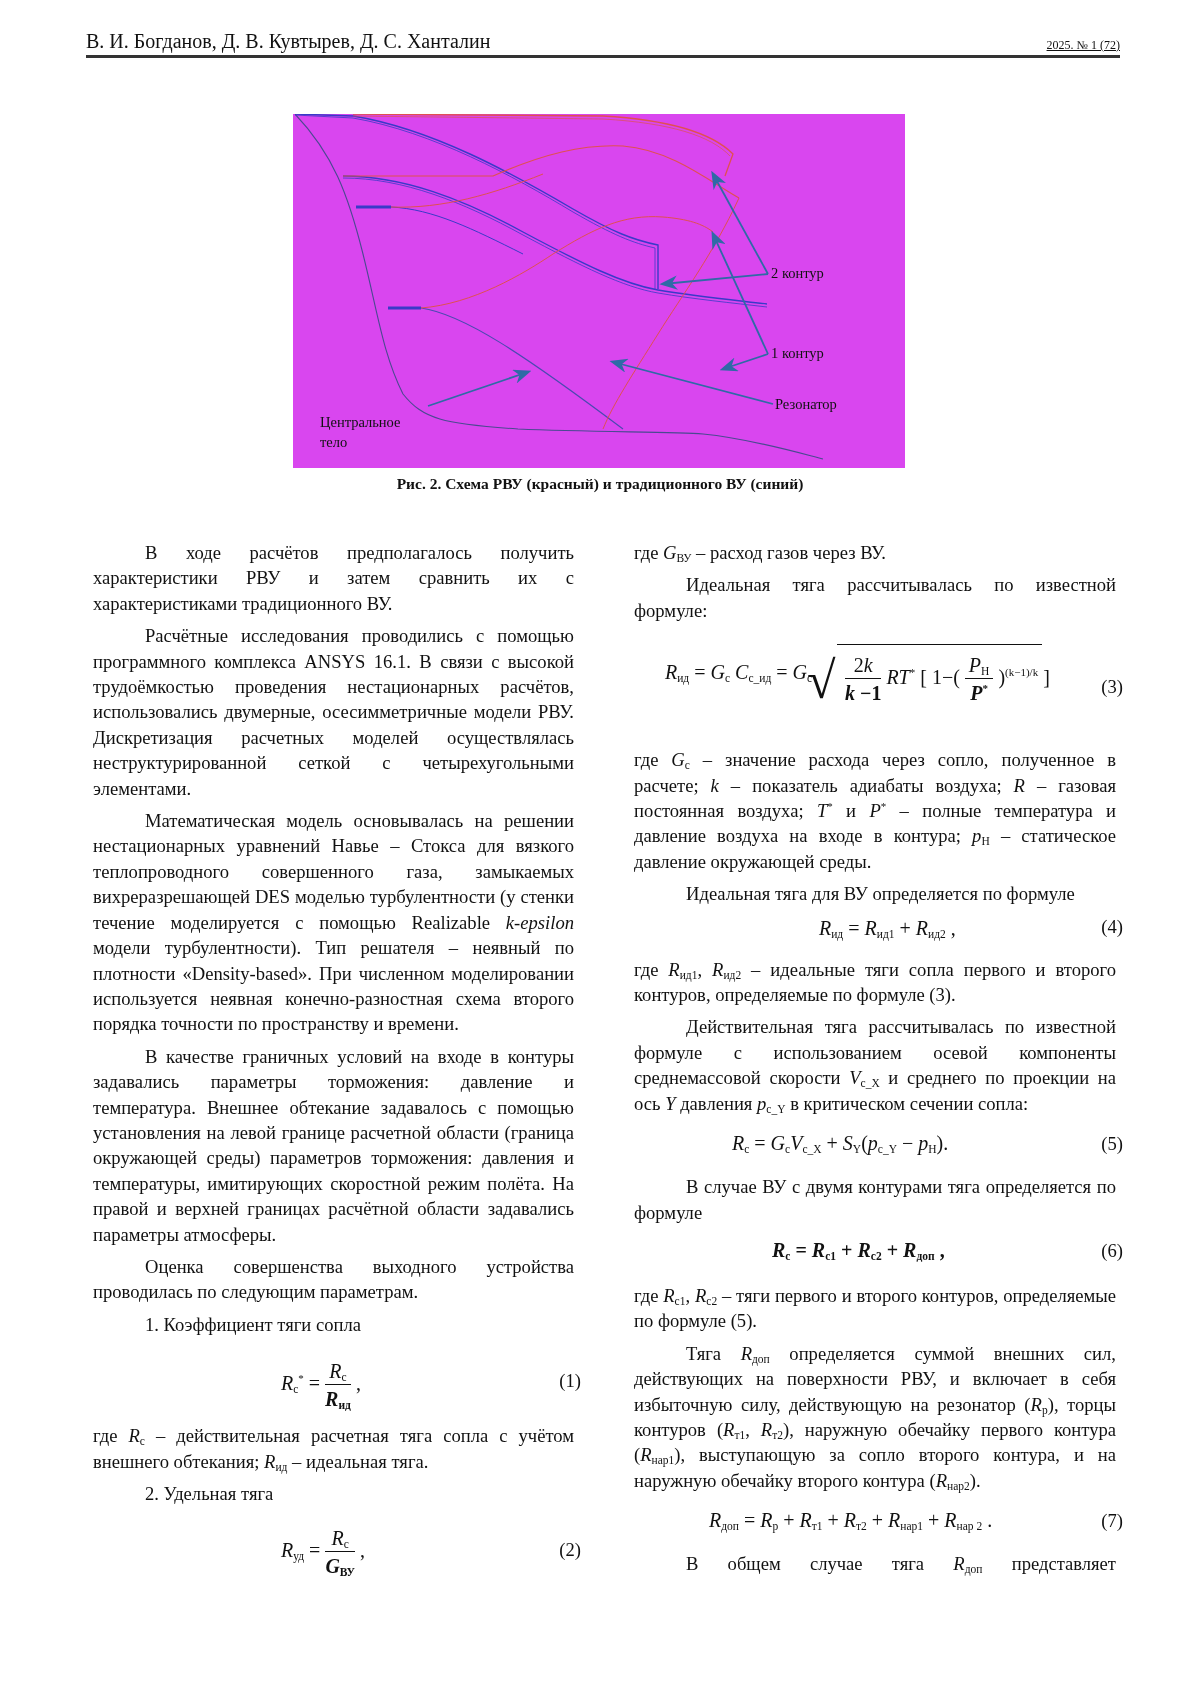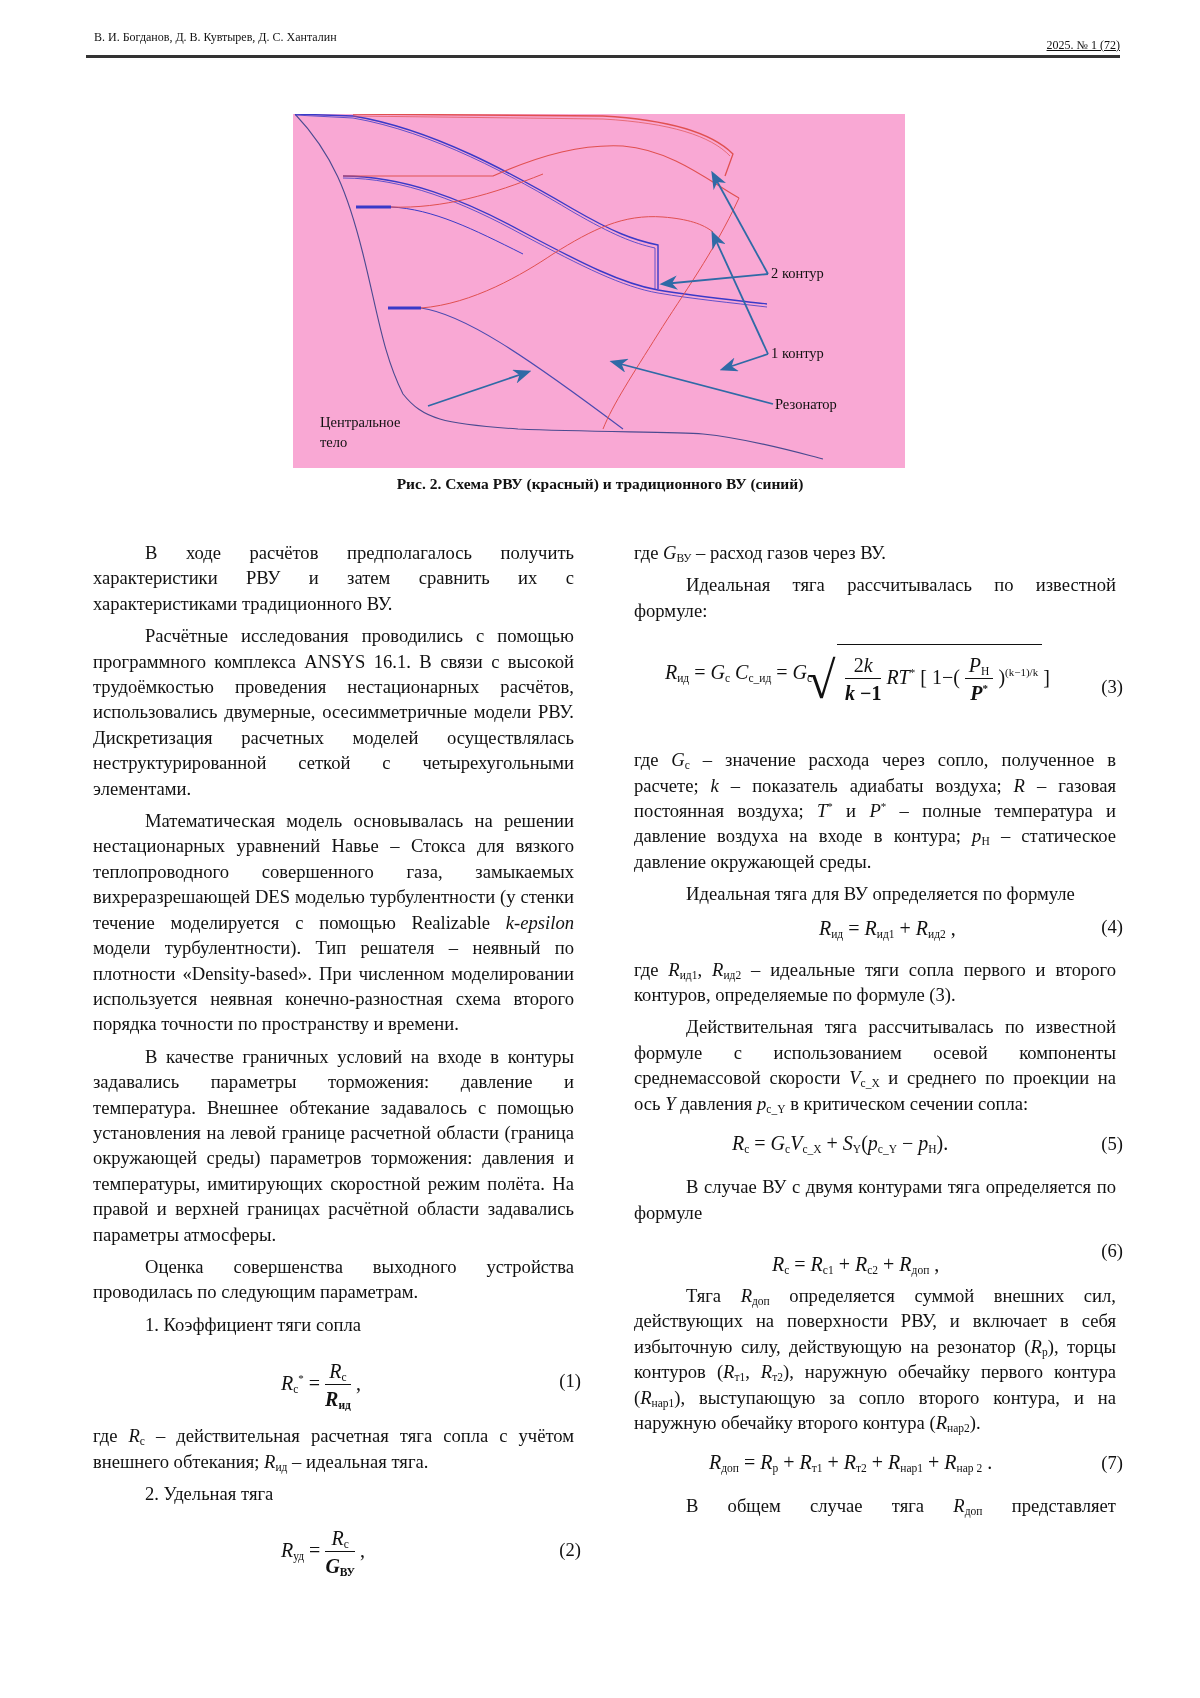--- a/index.html
+++ b/index.html
@@ -1,22 +1,22 @@
 <!DOCTYPE html>
 <html><head>
 <meta charset="utf-8">
 <style>
   html, body { margin:0; padding:0; background:#ffffff; }
   body { width:1200px; height:1698px; position:relative; overflow:hidden;
          font-family:"Liberation Serif", "DejaVu Serif", serif; color:#111; }
   .header { position:absolute; left:86px; top:26px; width:1034px; height:30px; }
-  .header .authors { position:absolute; left:8px; top:4px; font-size:12px; }
+  .header .authors { position:absolute; left:0; top:4px; font-size:20px; }
   .header .issue { position:absolute; right:0; top:12px; font-size:12px;text-decoration:underline; }
   .header-rule { position:absolute; left:86px; top:55px; width:1034px; height:3px; background:#333; }
-  .figure { position:absolute; left:293px; top:114px; width:612px; height:354px; background:#f9a8d4; }
+  .figure { position:absolute; left:293px; top:114px; width:612px; height:354px; background:#d946ef; }
   .figure svg { position:absolute; left:0; top:0; }
   .fig-label { position:absolute; font-size:14.5px; color:#111; }
   .caption { position:absolute; left:0; width:1200px; top:475px; text-align:center; font-weight:bold; font-size:15.5px; }
   .col { position:absolute; font-size:18.6px; line-height:25.4px; text-align:justify; }
   .col p { margin:7px; }
   .ind { text-indent:52px; }
   .col-left { left:86px; top:533px; width:495px; }
   .col-right { left:627px; top:533px; width:496px; }
   .eq { position:relative; height:25px; text-align:left; }
   .eq .eqnum { position:absolute; right:0; }
@@ -114,22 +114,23 @@
     <span class="eqnum">(4)</span>
   </div>
   <p><span>где </span> <i>R</i><sub>ид1</sub>, <i>R</i><sub>ид2</sub><span> – идеальные тяги сопла первого и второго контуров, определяемые по формуле (3).</span></p>
   <p class="ind"><span>Действительная тяга рассчитывалась по известной формуле с использованием осевой компоненты среднемассовой скорости </span><i>V</i><sub>c_X</sub><span> и среднего по проекции на ось </span><i>Y</i><span> давления </span><i>p</i><sub>c_Y</sub><span> в критическом сечении сопла:</span></p>
   <div class="eq" style="height:44px;">
     <span class="math" style="position:absolute;left:105px;top:8px;"><i>R</i><sub>c</sub> = <i>G</i><sub>c</sub><i>V</i><sub>c_X</sub> + <i>S</i><sub>Y</sub>(<i>p</i><sub>c_Y</sub> − <i>p</i><sub>Н</sub>).</span>
     <span class="eqnum" style="top:8px;">(5)</span>
   </div>
   <p class="ind">В случае ВУ с двумя контурами тяга определяется по формуле</p>
   <div class="eq" style="height:44px;">
-    <span class="math" style="position:absolute;left:145px;top:20px;"><i>R</i><sub>c</sub> = <i>R</i><sub>c1</sub> + <i>R</i><sub>c2</sub> + <i>R</i><sub>доп</sub> ,</span>
+    <span class="math" style="position:absolute;left:145px;top:6px;font-weight:bold;"><i>R</i><sub>c</sub> = <i>R</i><sub>c1</sub> + <i>R</i><sub>c2</sub> + <i>R</i><sub>доп</sub> ,</span>
     <span class="eqnum" style="top:6px;">(6)</span>
   </div>
+  <p><span>где </span> <i>R</i><sub>c1</sub>, <i>R</i><sub>c2</sub><span> – тяги первого и второго контуров, определяемые по формуле (5).</span></p>
   <p class="ind"><span>Тяга </span><i>R</i><sub>доп</sub><span> определяется суммой внешних сил, действующих на поверхности РВУ, и включает в себя избыточную силу, действующую на резонатор (</span><i>R</i><sub>р</sub><span>), торцы контуров (</span><i>R</i><sub>т1</sub>, <i>R</i><sub>т2</sub><span>), наружную обечайку первого контура (</span><i>R</i><sub>нар1</sub><span>), выступающую за сопло второго контура, и на наружную обечайку второго контура (</span><i>R</i><sub>нар2</sub><span>).</span></p>
   <div class="eq" style="height:44px;">
     <span class="math" style="position:absolute;left:82px;top:8px;"><i>R</i><sub>доп</sub> = <i>R</i><sub>р</sub> + <i>R</i><sub>т1</sub> + <i>R</i><sub>т2</sub> + <i>R</i><sub>нар1</sub> + <i>R</i><sub>нар 2</sub> .</span>
     <span class="eqnum" style="top:8px;">(7)</span>
   </div>
   <p class="ind" style="text-align-last:justify;"><span>В общем случае тяга </span><i>R</i><sub>доп</sub><span> представляет</span></p>
 </div>
 
 </body></html>

